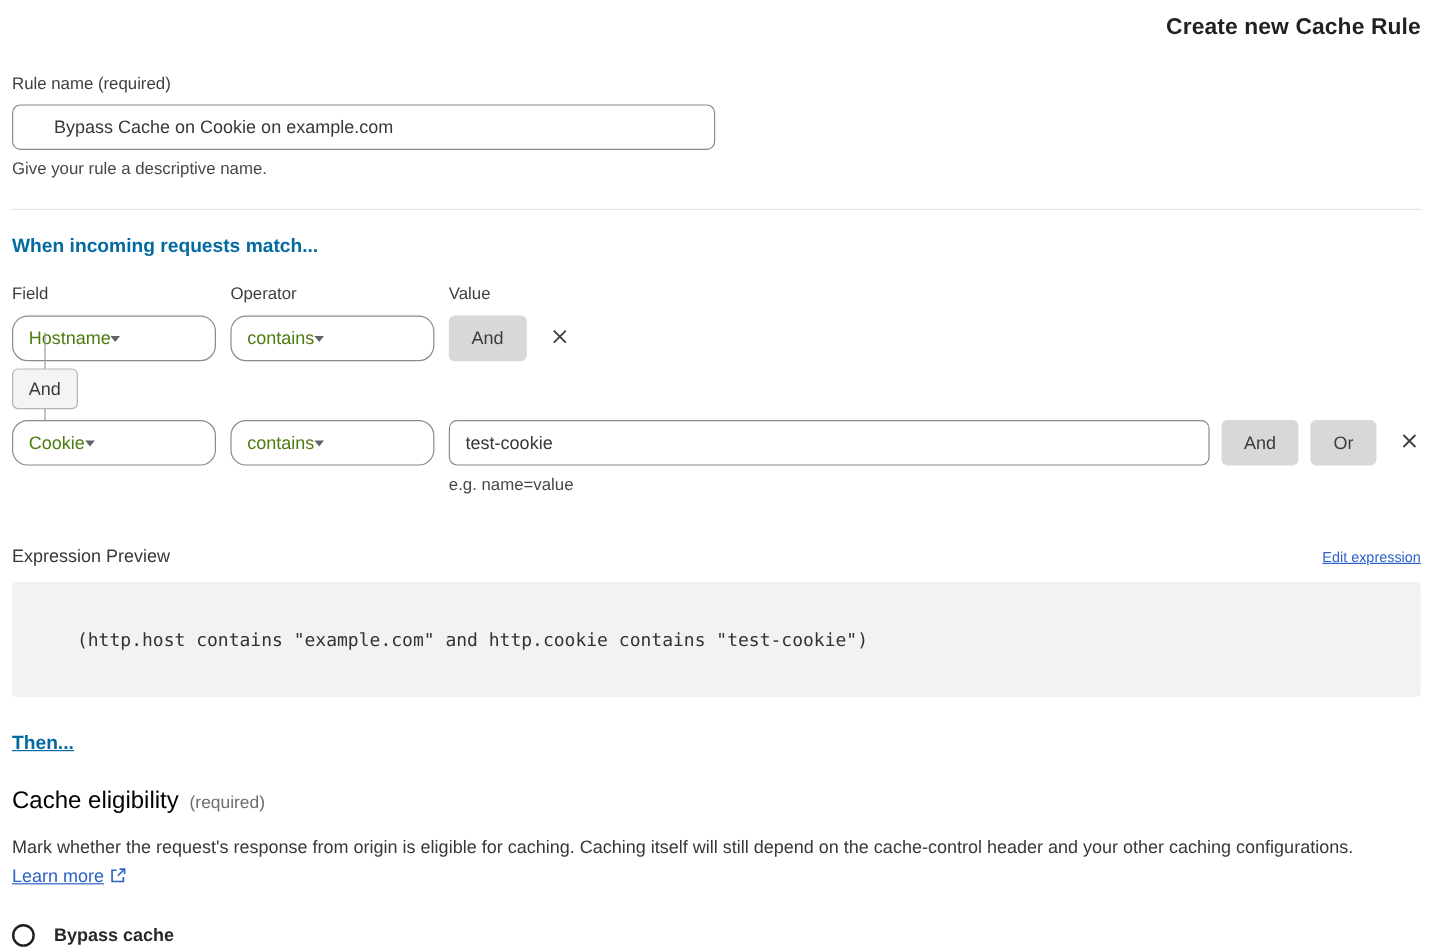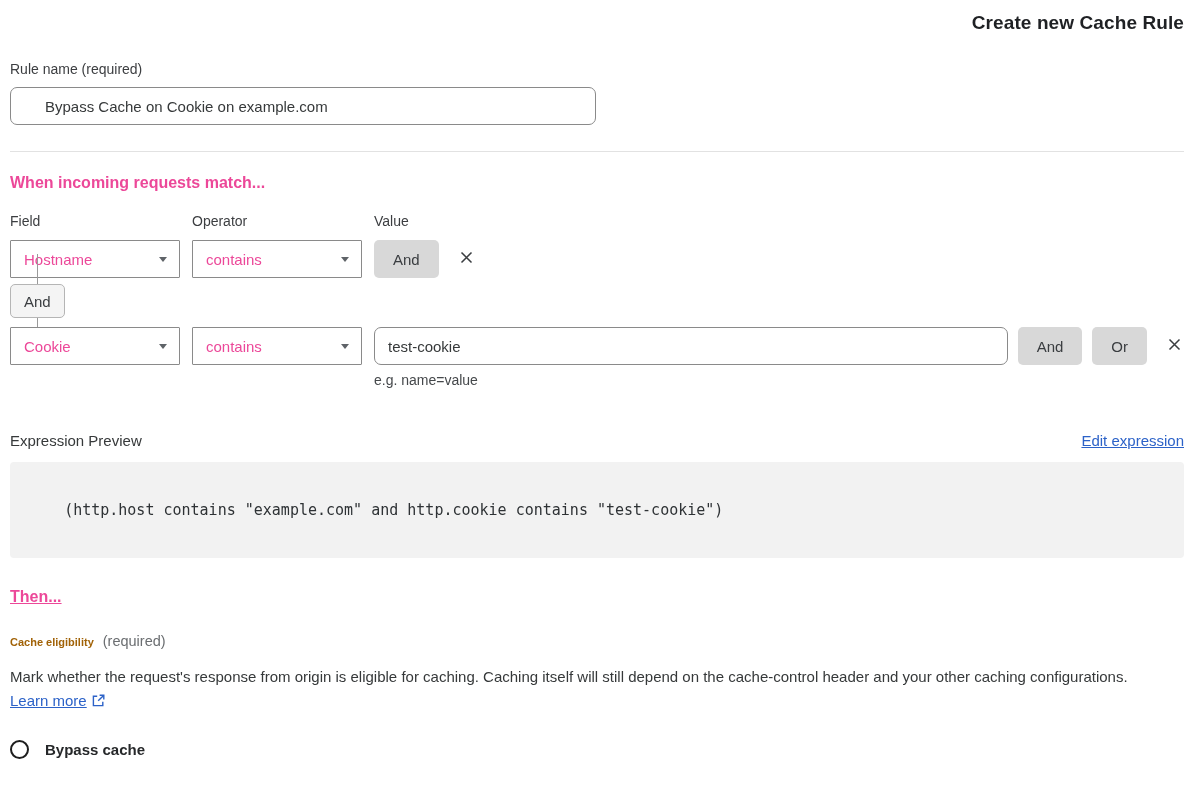--- a/index.html
+++ b/index.html
@@ -17,29 +17,29 @@
   .text-input {
     height:38px; border:1px solid #8a8a8a; border-radius:7px;
     padding:0 13px; font-size:15px; color:#36393a; background:#fff;
     font-family:"Liberation Sans", sans-serif; outline:none; display:block;
   }
   .rule-name-input { width:586px;padding-left:34px; }
   .helper { font-size:14px; color:#45484b; margin-top:7px; }
 
   .divider { border:none; border-top:1px solid #e2e2e2; margin:26px 0 0 0; }
 
-  h2.section-heading { font-size:16px; font-weight:700; color:#ec4899; margin:22px 0 0 0; }
+  h2.section-heading { font-size:16px; font-weight:700; color:#0369a1; margin:22px 0 0 0; }
 
   .cond-grid { display:grid; grid-template-columns:170px 170px 1fr; column-gap:12px; align-items:start; }
   .labels-row { margin-top:21px; margin-bottom:11px; font-size:14px; color:#3c3e41; }
 
   .select {
-    height:38px; border:1px solid #8a8a8a; border-radius:1px; background:#fff;
-    display:flex; align-items:center; justify-content:space-between;
-    padding:0 12px 0 13px; font-size:15px; color:#ec4899; cursor:pointer;
+    height:38px; border:1px solid #8a8a8a; border-radius:13px; background:#fff;
+    display:flex; align-items:center; 
+    padding:0 12px 0 13px; font-size:15px; color:#4d7c0f; cursor:pointer;
   }
   .caret { width:0; height:0; border-left:4.5px solid transparent; border-right:4.5px solid transparent; border-top:5.5px solid #5f6368; }
 
   .value-line { display:flex; align-items:center; gap:10px; }
   .value-input { flex:1 1 auto; width:auto; }
   .value-input.highlighted { background:#e9f1fc; border-color:#abc1e1; }
 
   .gray-btn {
     height:38px; padding:0 19px; background:#d8d8d8; border:none; border-radius:5px;
     font-size:15px; color:#3a3d40; font-family:"Liberation Sans", sans-serif; cursor:pointer;
@@ -49,30 +49,30 @@
   .connector-wrap { position:relative; height:34px; margin:6px 0 9px 0; }
   .connector-line { position:absolute; left:27px; top:-30px; bottom:-9px; width:1px; background:#9a9a9a; }
   .connector-btn {
     position:relative; z-index:1; height:34px; padding:0 13px; background:#f4f4f4;
     border:1px solid #b5b5b5; border-radius:5px; font-size:15px; color:#3a3d40;
     font-family:"Liberation Sans", sans-serif; cursor:pointer;
   }
 
   .expr-header { display:flex; justify-content:space-between; align-items:center; margin-top:44px; }
   .expr-label { font-size:15px; color:#36393a; }
-  .link { color:#2c62c8; font-size:15px; text-decoration:underline; cursor:pointer; }
+  .link { color:#2c62c8; font-size:12px; text-decoration:underline; cursor:pointer; }
 
   .code-block {
     margin-top:13px; background:#f2f2f2; border-radius:4px; padding:21px 18px;
     font-family:"DejaVu Sans Mono", monospace; font-size:15px; color:#2e3235; white-space:pre;
   }
 
   h2.then-heading { margin-top:30px;text-decoration:underline; }
   .elig-heading { margin-top:27px; display:flex; align-items:baseline; gap:9px; }
-  .elig-heading .main { font-size:11px; font-weight:700; color:#a16207; }
+  .elig-heading .main { font-size:20px; font-weight:400; color:#000000; }
   .elig-heading .req { font-size:14.5px; color:#6b6e71; }
 
   .desc { margin-top:16px; font-size:15px; line-height:24px; color:#36393a; max-width:1160px; }
   .desc .link { font-size:15px; }
   .ext-icon { display:inline-block; vertical-align:-2px; margin-left:4px; }
 
   .radio-row { display:flex; align-items:center; gap:16px; cursor:pointer; }
   .radio-row.first { margin-top:25px; }
   .radio { width:19px; height:19px; border-radius:50%; flex:0 0 auto; display:flex; align-items:center; justify-content:center; }
   .radio.selected { border:2px solid #1e1e1e; }
@@ -82,20 +82,21 @@
 </head>
 <body>
 
 <div class="page">
 
   <h1 class="page-title">Create new Cache Rule</h1>
 
   <div>
     <label class="field-label">Rule name (required)</label>
     <input class="text-input rule-name-input" value="Bypass Cache on Cookie on example.com" style="">
+    <div class="helper">Give your rule a descriptive name.</div>
   </div>
 
   <hr class="divider">
 
   <h2 class="section-heading">When incoming requests match...</h2>
 
   <div class="cond-grid labels-row">
     <div>Field</div>
     <div>Operator</div>
     <div>Value</div>

